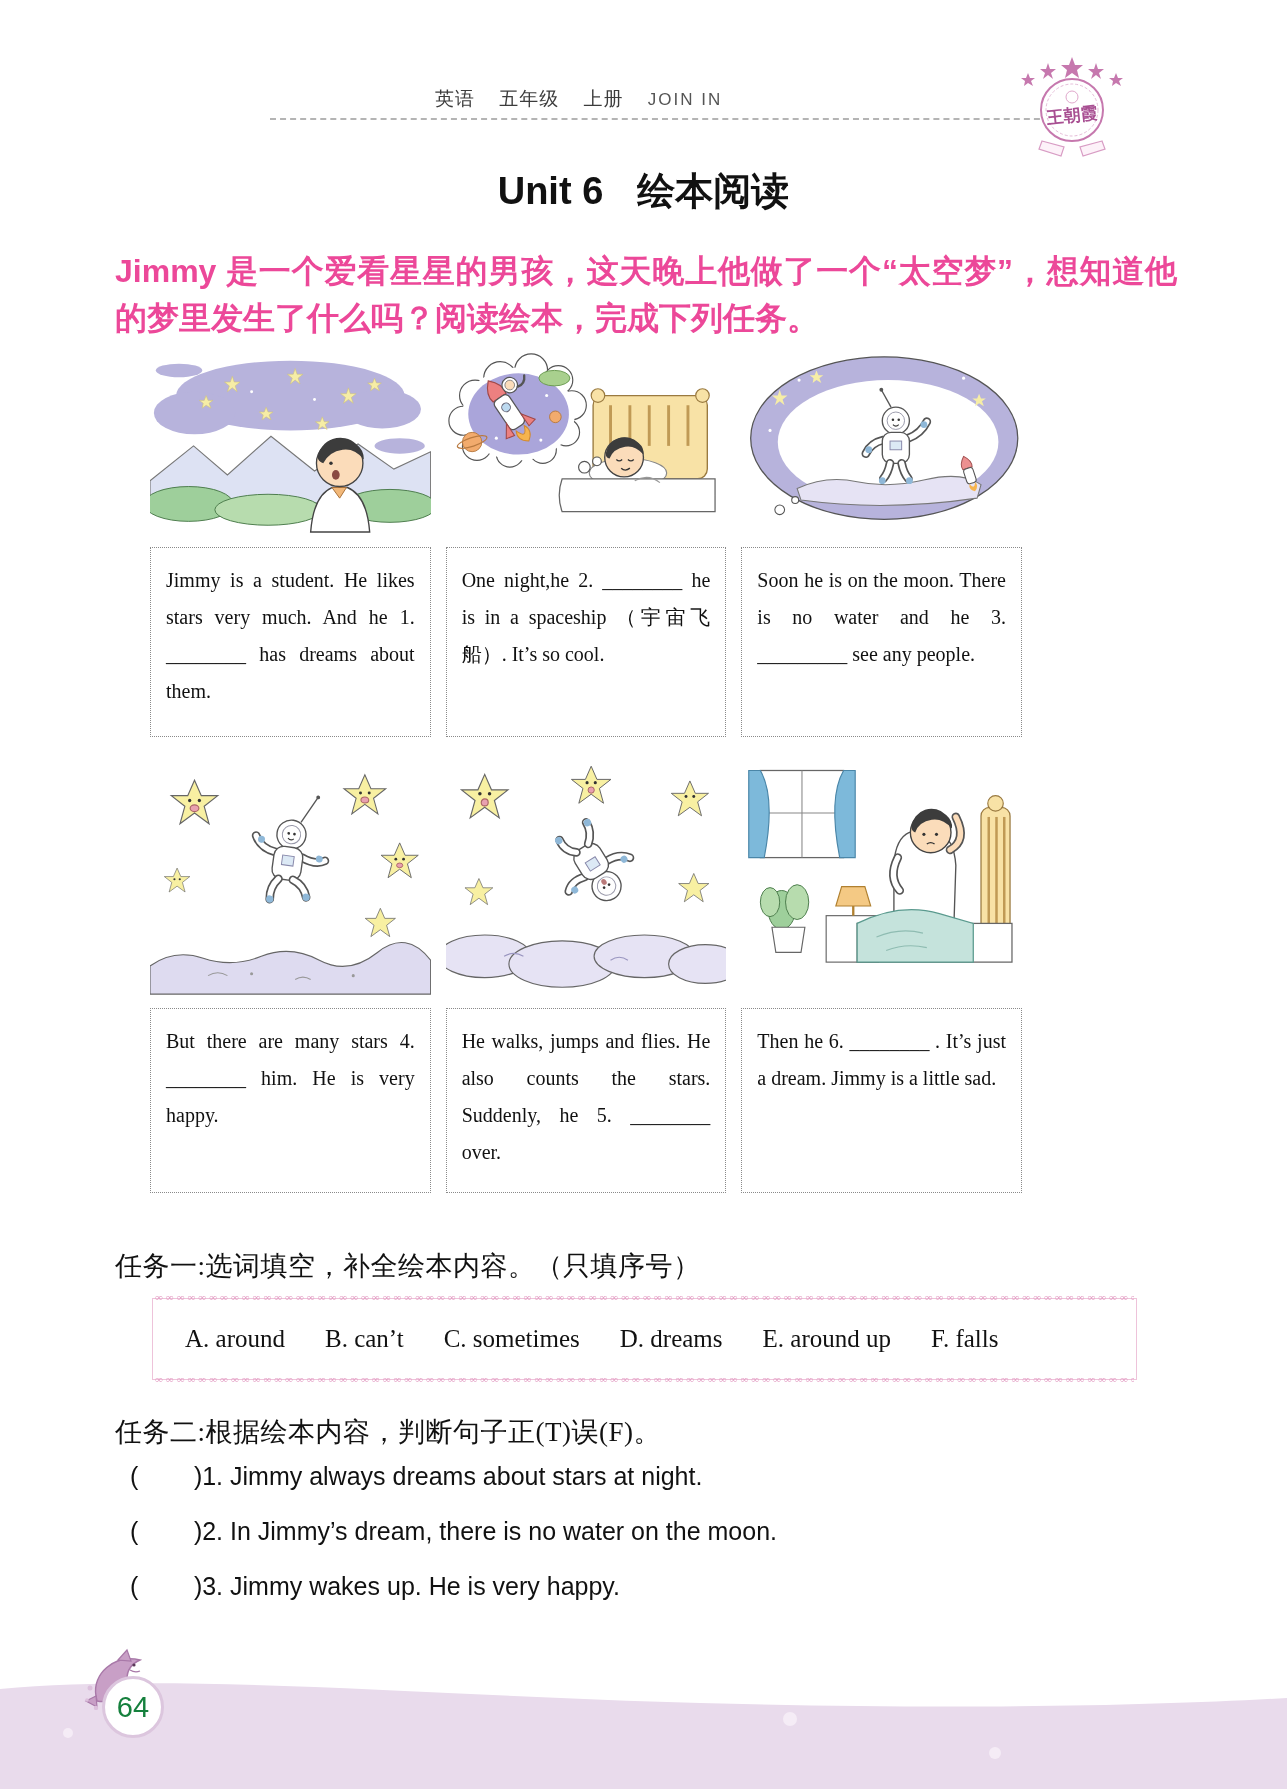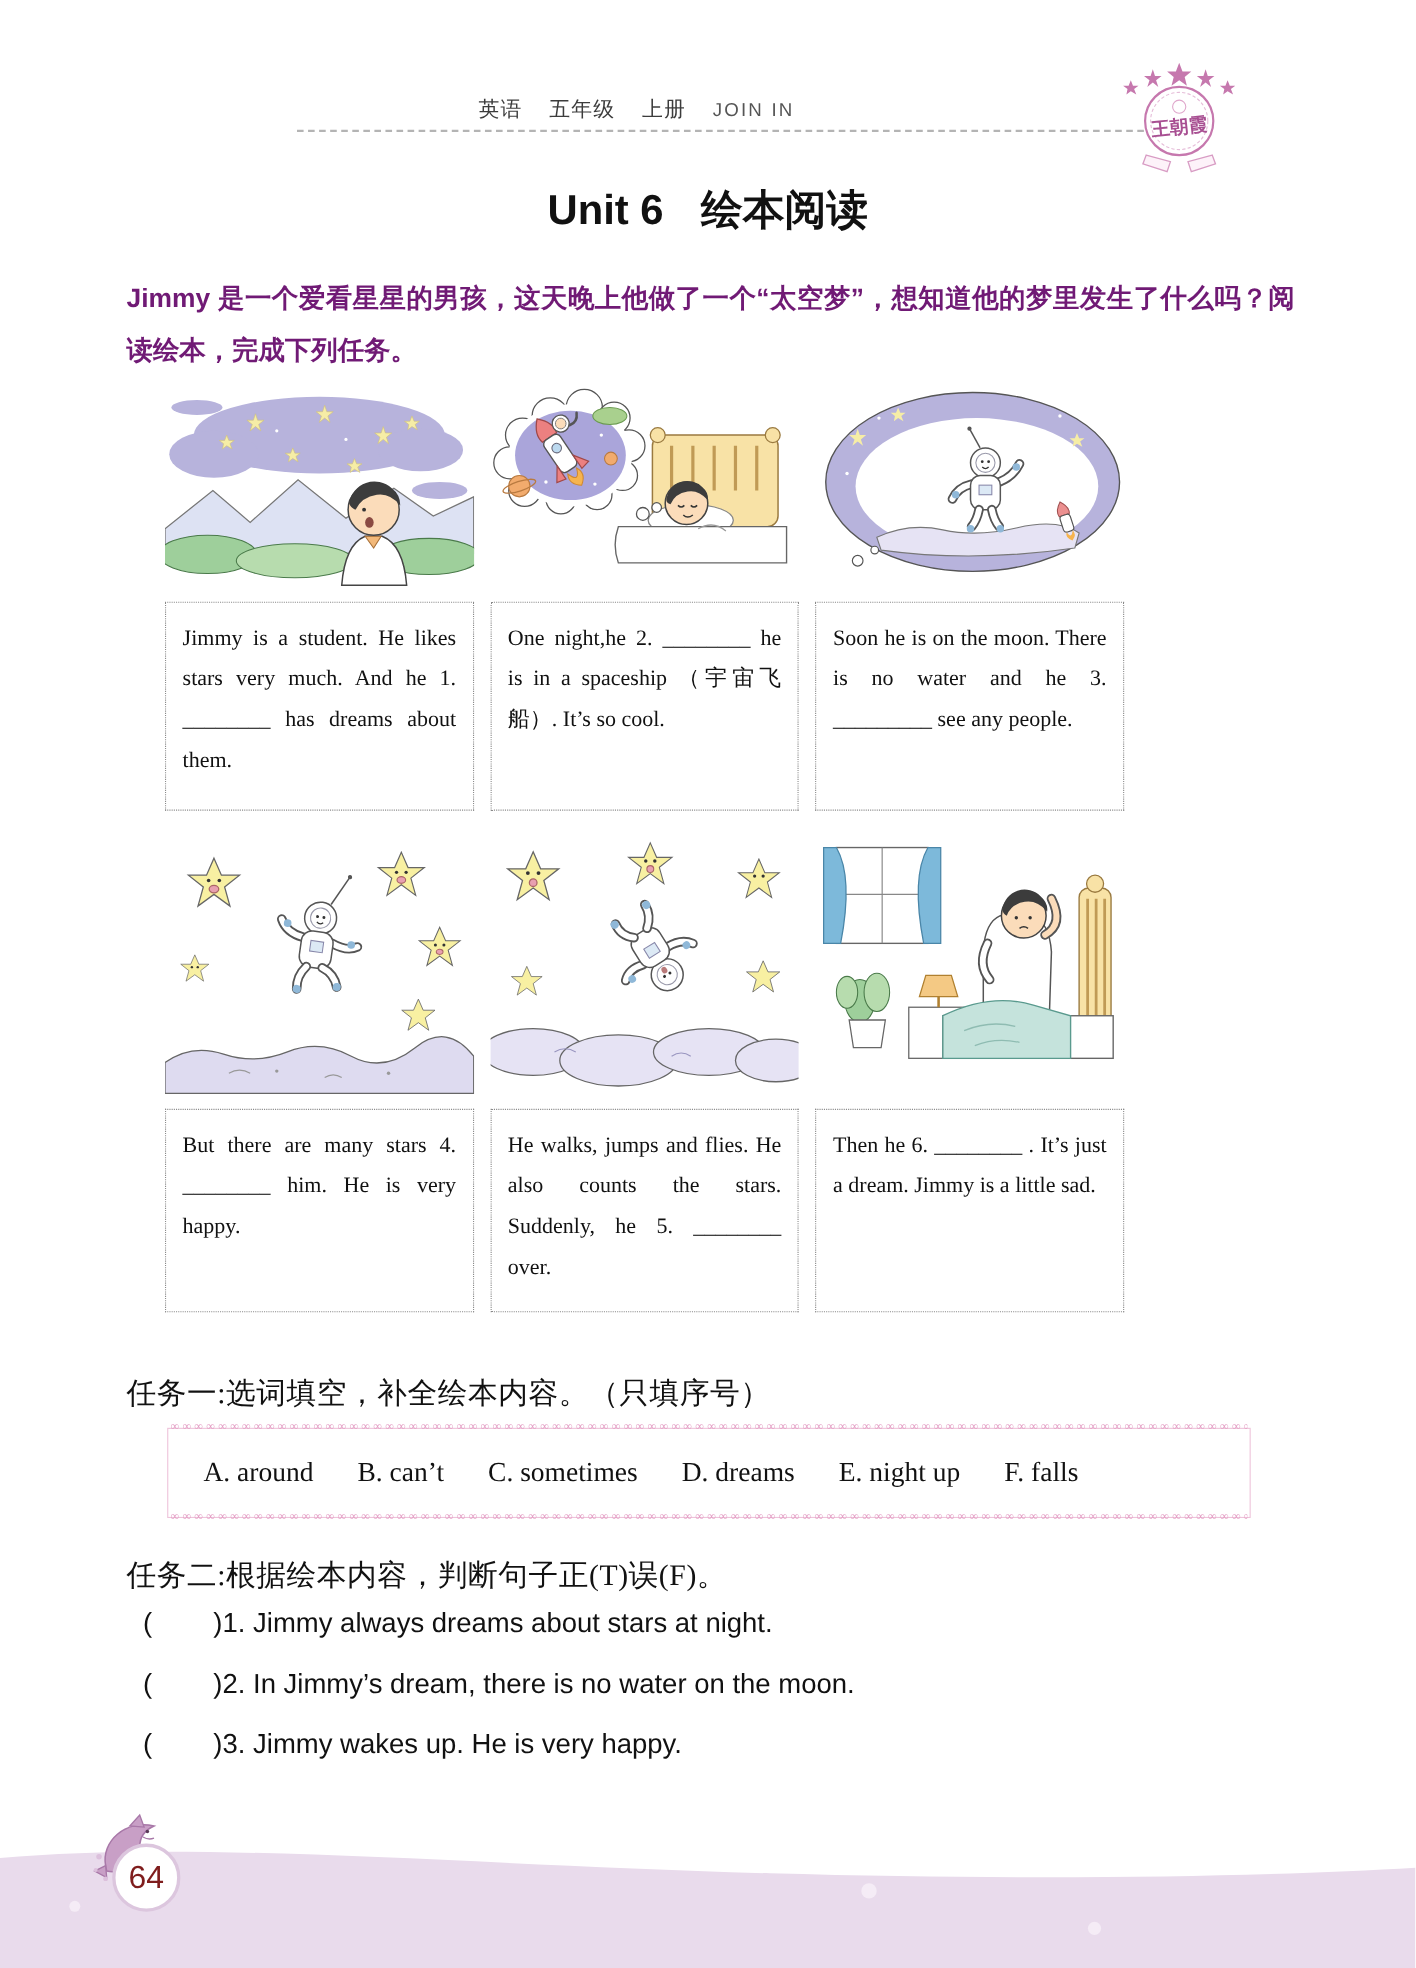--- a/index.html
+++ b/index.html
@@ -16,22 +16,22 @@
   .header-rule{position:absolute;left:270px;top:118px;width:790px;border-top:2px dashed #b4b4b4;}
   .header-center{position:absolute;left:435px;top:86px;font-size:19px;color:#3c3c3c;letter-spacing:1px;text-align:right;}
   .header-center span{margin-right:18px;}
   .header-center .series{font-size:17px;color:#555;letter-spacing:2px;}
   .stamp{position:absolute;left:1012px;top:55px;width:120px;height:105px;}
 
   
   .page-title{position:absolute;left:0;top:166px;width:100%;text-align:center;
         font-size:38px;font-weight:bold;color:#111;}
   .page-title .gap{display:inline-block;width:34px;}
-  .intro{position:absolute;left:115px;top:248px;width:1062px;font-size:24px;line-height:47px;
-        font-weight:600;text-align:justify;color:#701a75;}
+  .intro{position:absolute;left:115px;top:248px;width:1062px;font-size:32px;line-height:47px;
+        font-weight:600;text-align:justify;color:#ec4899;}
 
   
   .panels{position:absolute;left:150px;top:350px;width:872px;display:grid;
         grid-template-columns:repeat(3,1fr);column-gap:15px;row-gap:16px;}
   .panel{display:flex;flex-direction:column;}
   .panel .ill{height:185px;margin-bottom:12px;}
   .panel:nth-child(n+4) .ill{height:245px;margin-bottom:10px;}
   .ill svg{width:100%;height:100%;display:block;}
   .caption{border:1.5px dotted #8a8a8a;padding:14px 15px 10px 15px;min-height:190px;box-sizing:border-box;
         font-family:"Liberation Serif","DejaVu Serif",serif;font-size:20px;line-height:37px;
@@ -53,21 +53,21 @@
         font-family:Liberation Sans, sans-serif;font-size:25px;color:#111;}
   .tf-item{margin-bottom:26px;}
   .tf-item .blank{white-space:pre;}
 
   
   .footer-wave{position:absolute;left:0;bottom:0;width:1287px;height:130px;}
   .footer-wave svg{width:100%;height:100%;display:block;}
   .dolphin{position:absolute;left:84px;top:1648px;}
   .page-badge{position:absolute;left:102px;top:1676px;width:56px;height:56px;border-radius:50%;
         background:#fff;border:3px solid #dcc6de;display:flex;align-items:center;justify-content:center;
-        font-size:29px;color:#7f1d1d;}
+        font-size:29px;color:#15803d;}
 </style>
 </head>
 <body>
 
 <div class="page">
 
 
   <div class="header-rule"></div>
   <div class="header-center">
     <span>英语</span>
@@ -444,21 +444,21 @@
 
   <div class="task-heading task1-heading">任务一:选词填空，补全绘本内容。（只填序号）</div>
 
   <div class="wordbank">
     <div class="lace top">∞∞∞∞∞∞∞∞∞∞∞∞∞∞∞∞∞∞∞∞∞∞∞∞∞∞∞∞∞∞∞∞∞∞∞∞∞∞∞∞∞∞∞∞∞∞∞∞∞∞∞∞∞∞∞∞∞∞∞∞∞∞∞∞∞∞∞∞∞∞∞∞∞∞∞∞∞∞∞∞∞∞∞∞∞∞∞∞∞∞∞∞∞∞∞∞∞∞∞∞∞∞∞∞∞∞∞∞∞∞</div>
     <div class="lace bottom">∞∞∞∞∞∞∞∞∞∞∞∞∞∞∞∞∞∞∞∞∞∞∞∞∞∞∞∞∞∞∞∞∞∞∞∞∞∞∞∞∞∞∞∞∞∞∞∞∞∞∞∞∞∞∞∞∞∞∞∞∞∞∞∞∞∞∞∞∞∞∞∞∞∞∞∞∞∞∞∞∞∞∞∞∞∞∞∞∞∞∞∞∞∞∞∞∞∞∞∞∞∞∞∞∞∞∞∞∞∞</div>
     <span>A. around</span>
     <span>B. can’t</span>
     <span>C. sometimes</span>
     <span>D. dreams</span>
-    <span>E. night up</span>
+    <span>E. around up</span>
     <span>F. falls</span>
   </div>
 
   <div class="task-heading task2-heading">任务二:根据绘本内容，判断句子正(T)误(F)。</div>
 
   <div class="tf-list">
     <div class="tf-item"><span class="blank">(        )</span><span>1. Jimmy always dreams about stars at night.</span></div>
     <div class="tf-item"><span class="blank">(        )</span><span>2. In Jimmy’s dream, there is no water on the moon.</span></div>
     <div class="tf-item"><span class="blank">(        )</span><span>3. Jimmy wakes up. He is very happy.</span></div>
   </div>

